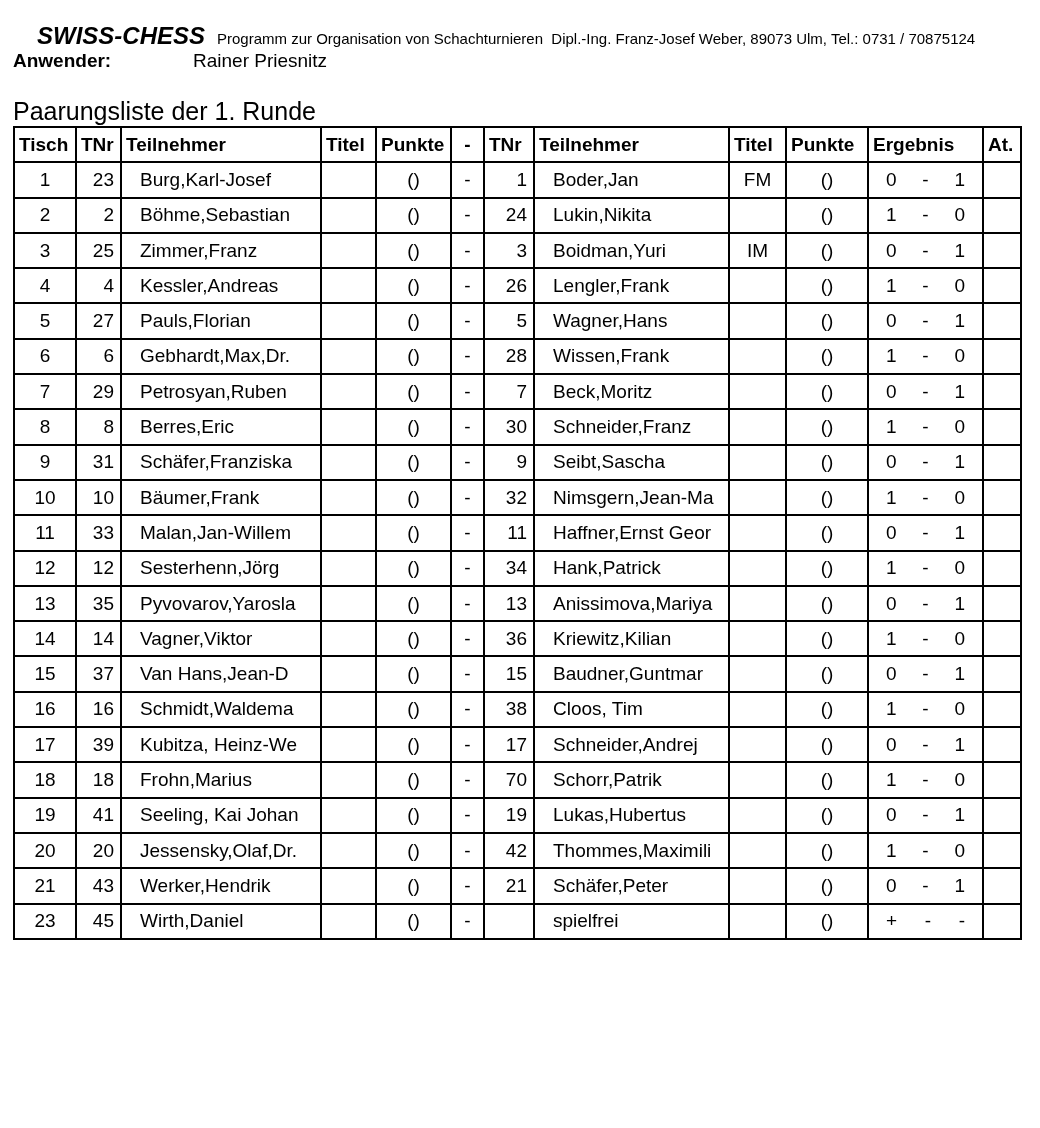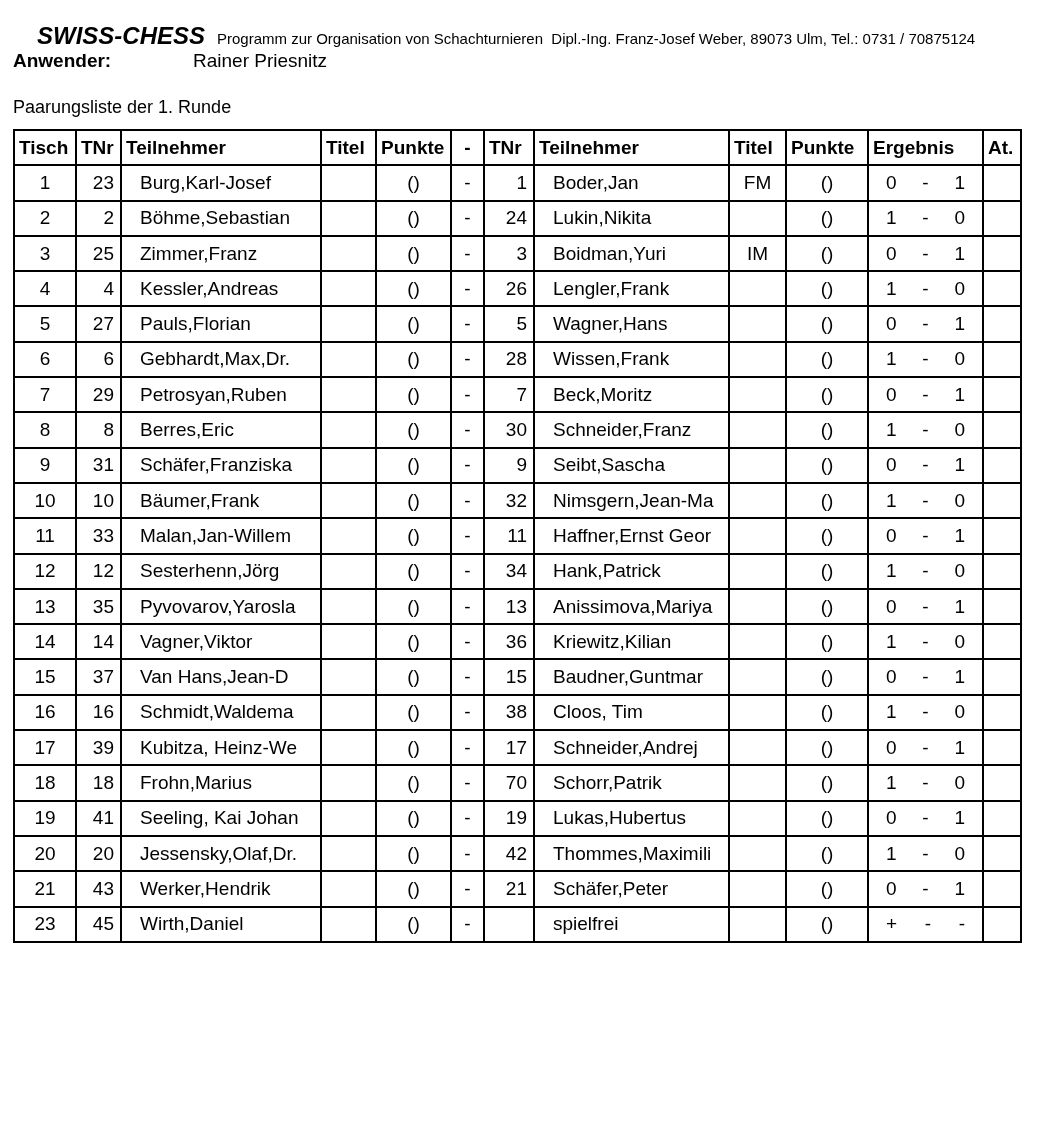--- a/index.html
+++ b/index.html
@@ -23,28 +23,27 @@
   .user-line { display: flex; align-items: baseline; height: 25px; margin-top: 1px; }
   .user-label { font-size: 19px; font-weight: bold; width: 180px; flex: 0 0 180px; }
   .user-name { font-size: 19px; }
 
   
   .title-block { width: 1007px; text-align: center; margin-top: 31px; }
   .t-title { font-size: 25px; font-weight: bold; letter-spacing: 0.2px; }
   .t-sub { font-size: 19px; margin-top: 9px; }
 
   
-  .section-label { font-size: 18px; margin-top: 22px; }
+  .section-label { font-size: 25px; margin-top: 22px; }
 
   
   table.pairing {
     border-collapse: collapse;
     table-layout: fixed;
     width: 1007px;
-    margin-top: 11px;
   }
   .pairing th, .pairing td {
     border: 2px solid #000000;
     height: 35.3px;
     font-size: 19px;
     overflow: hidden;
     white-space: nowrap;
     vertical-align: middle;
   }
   .pairing th {

